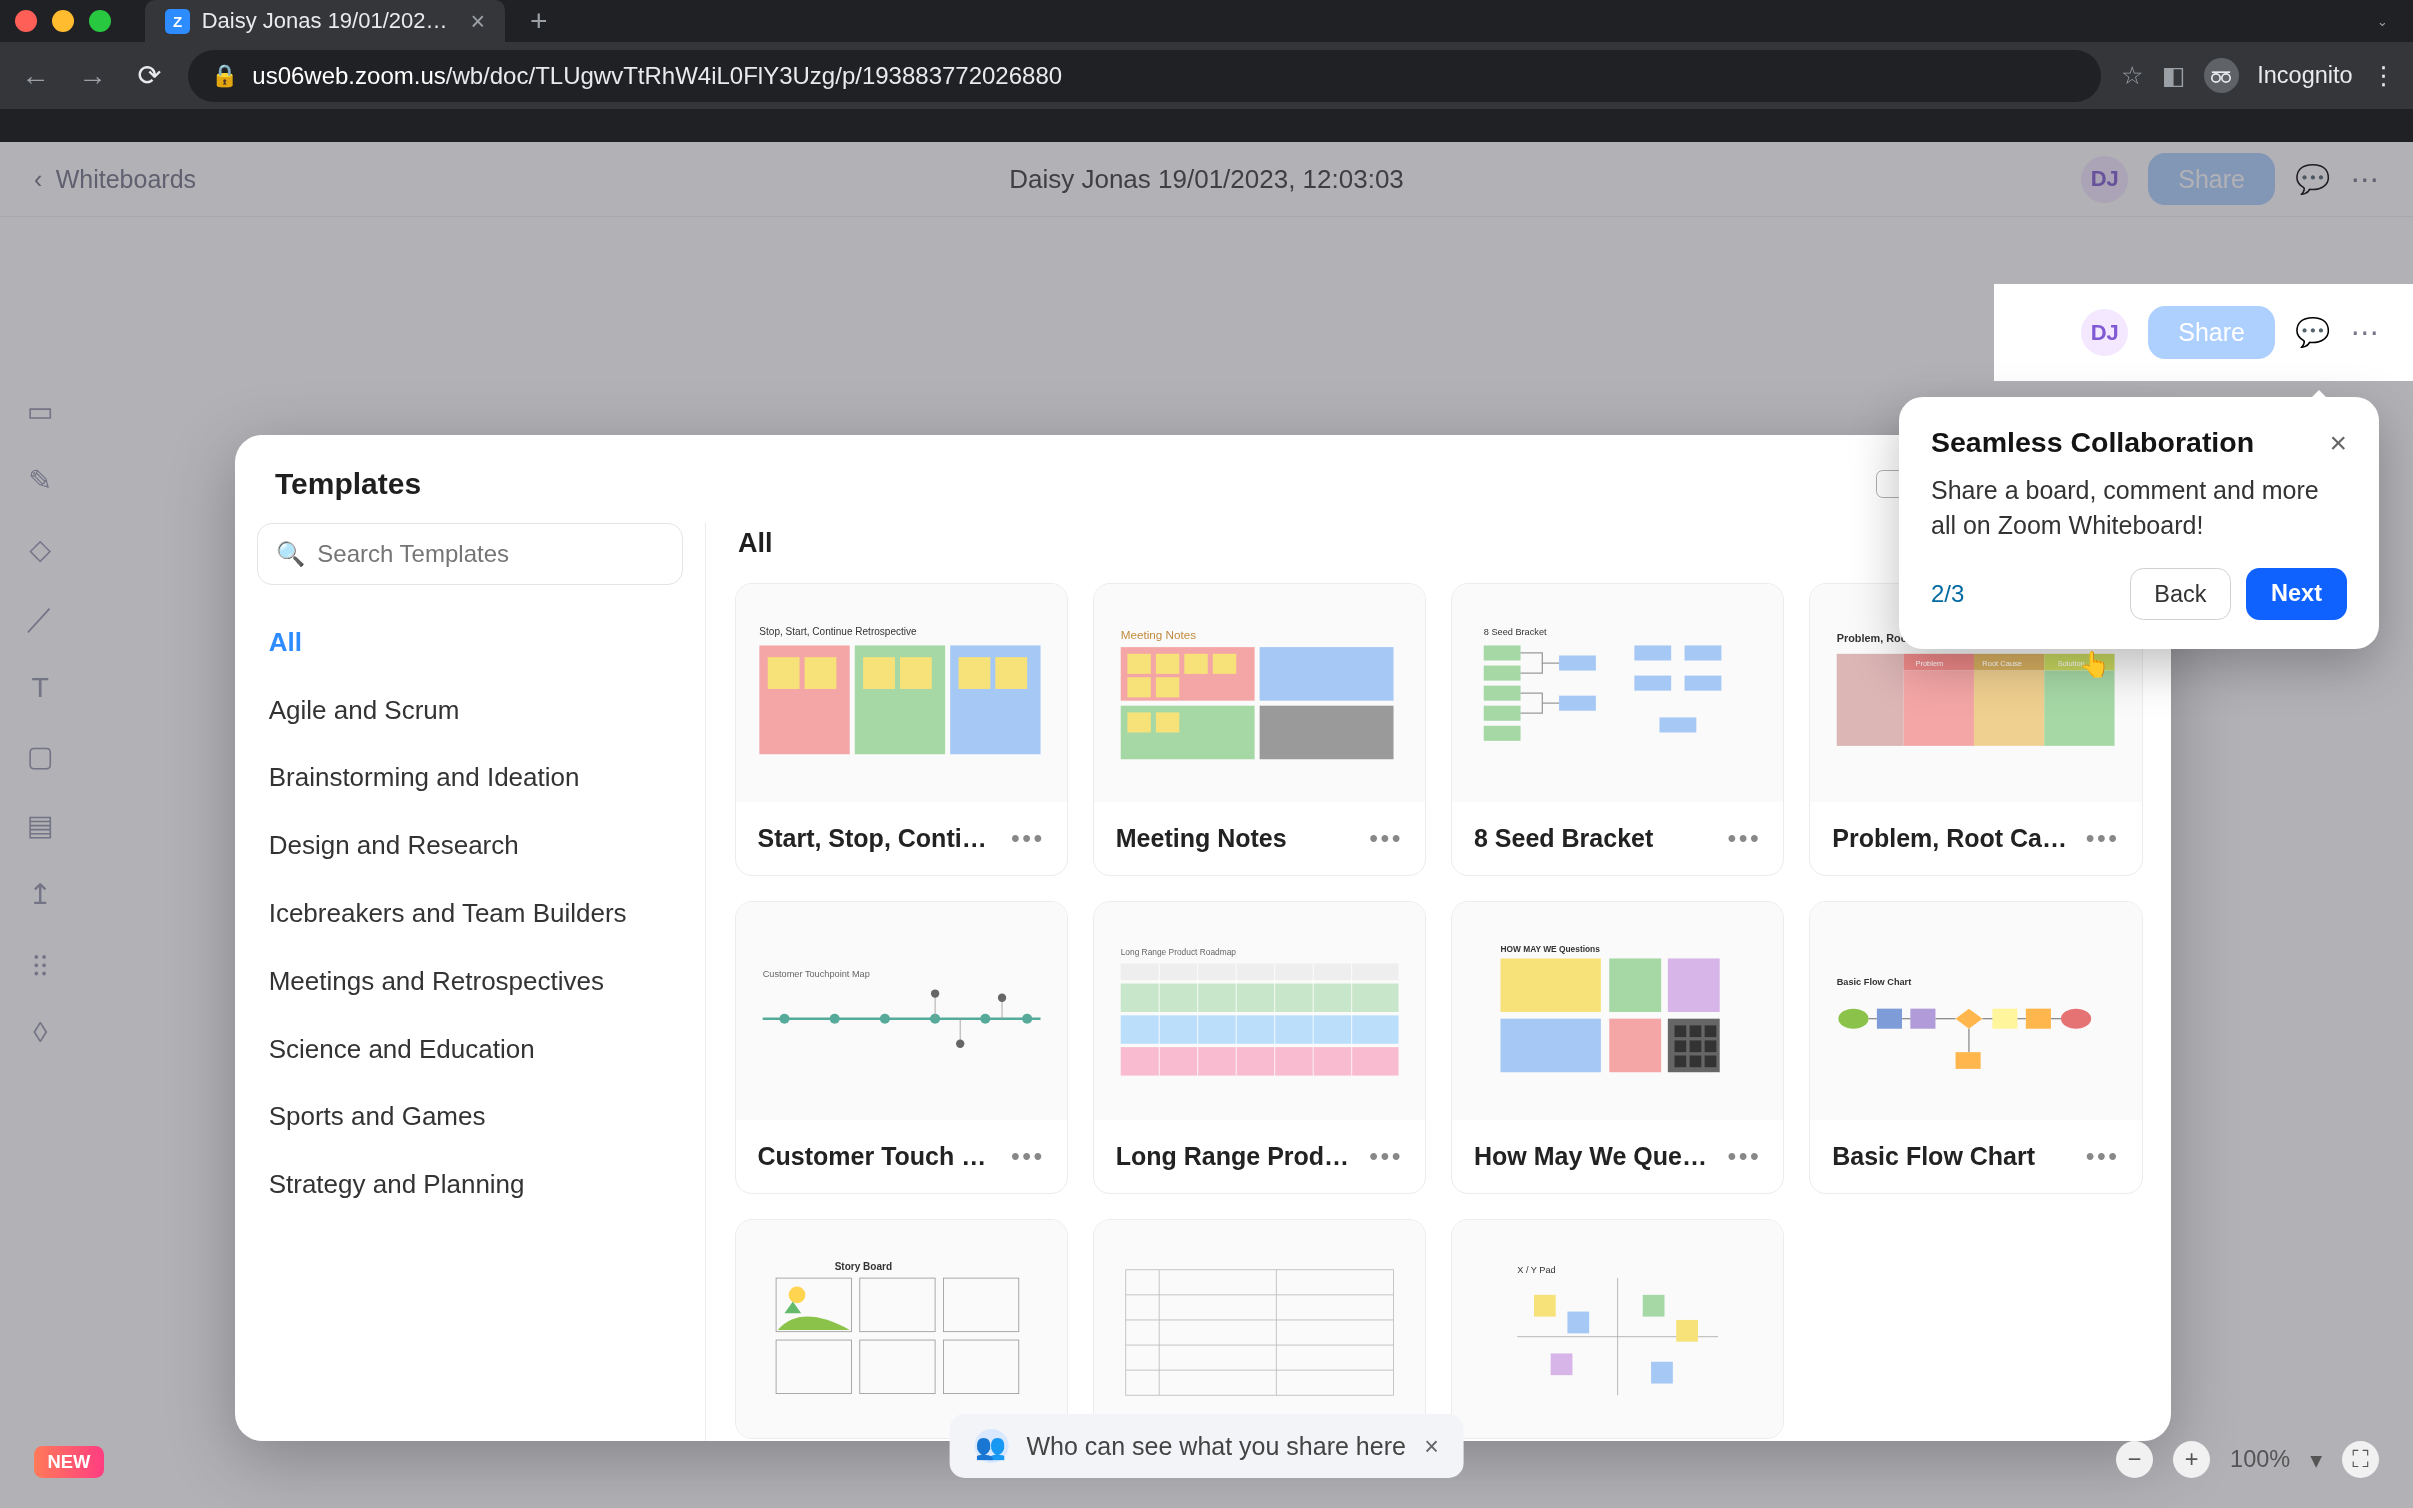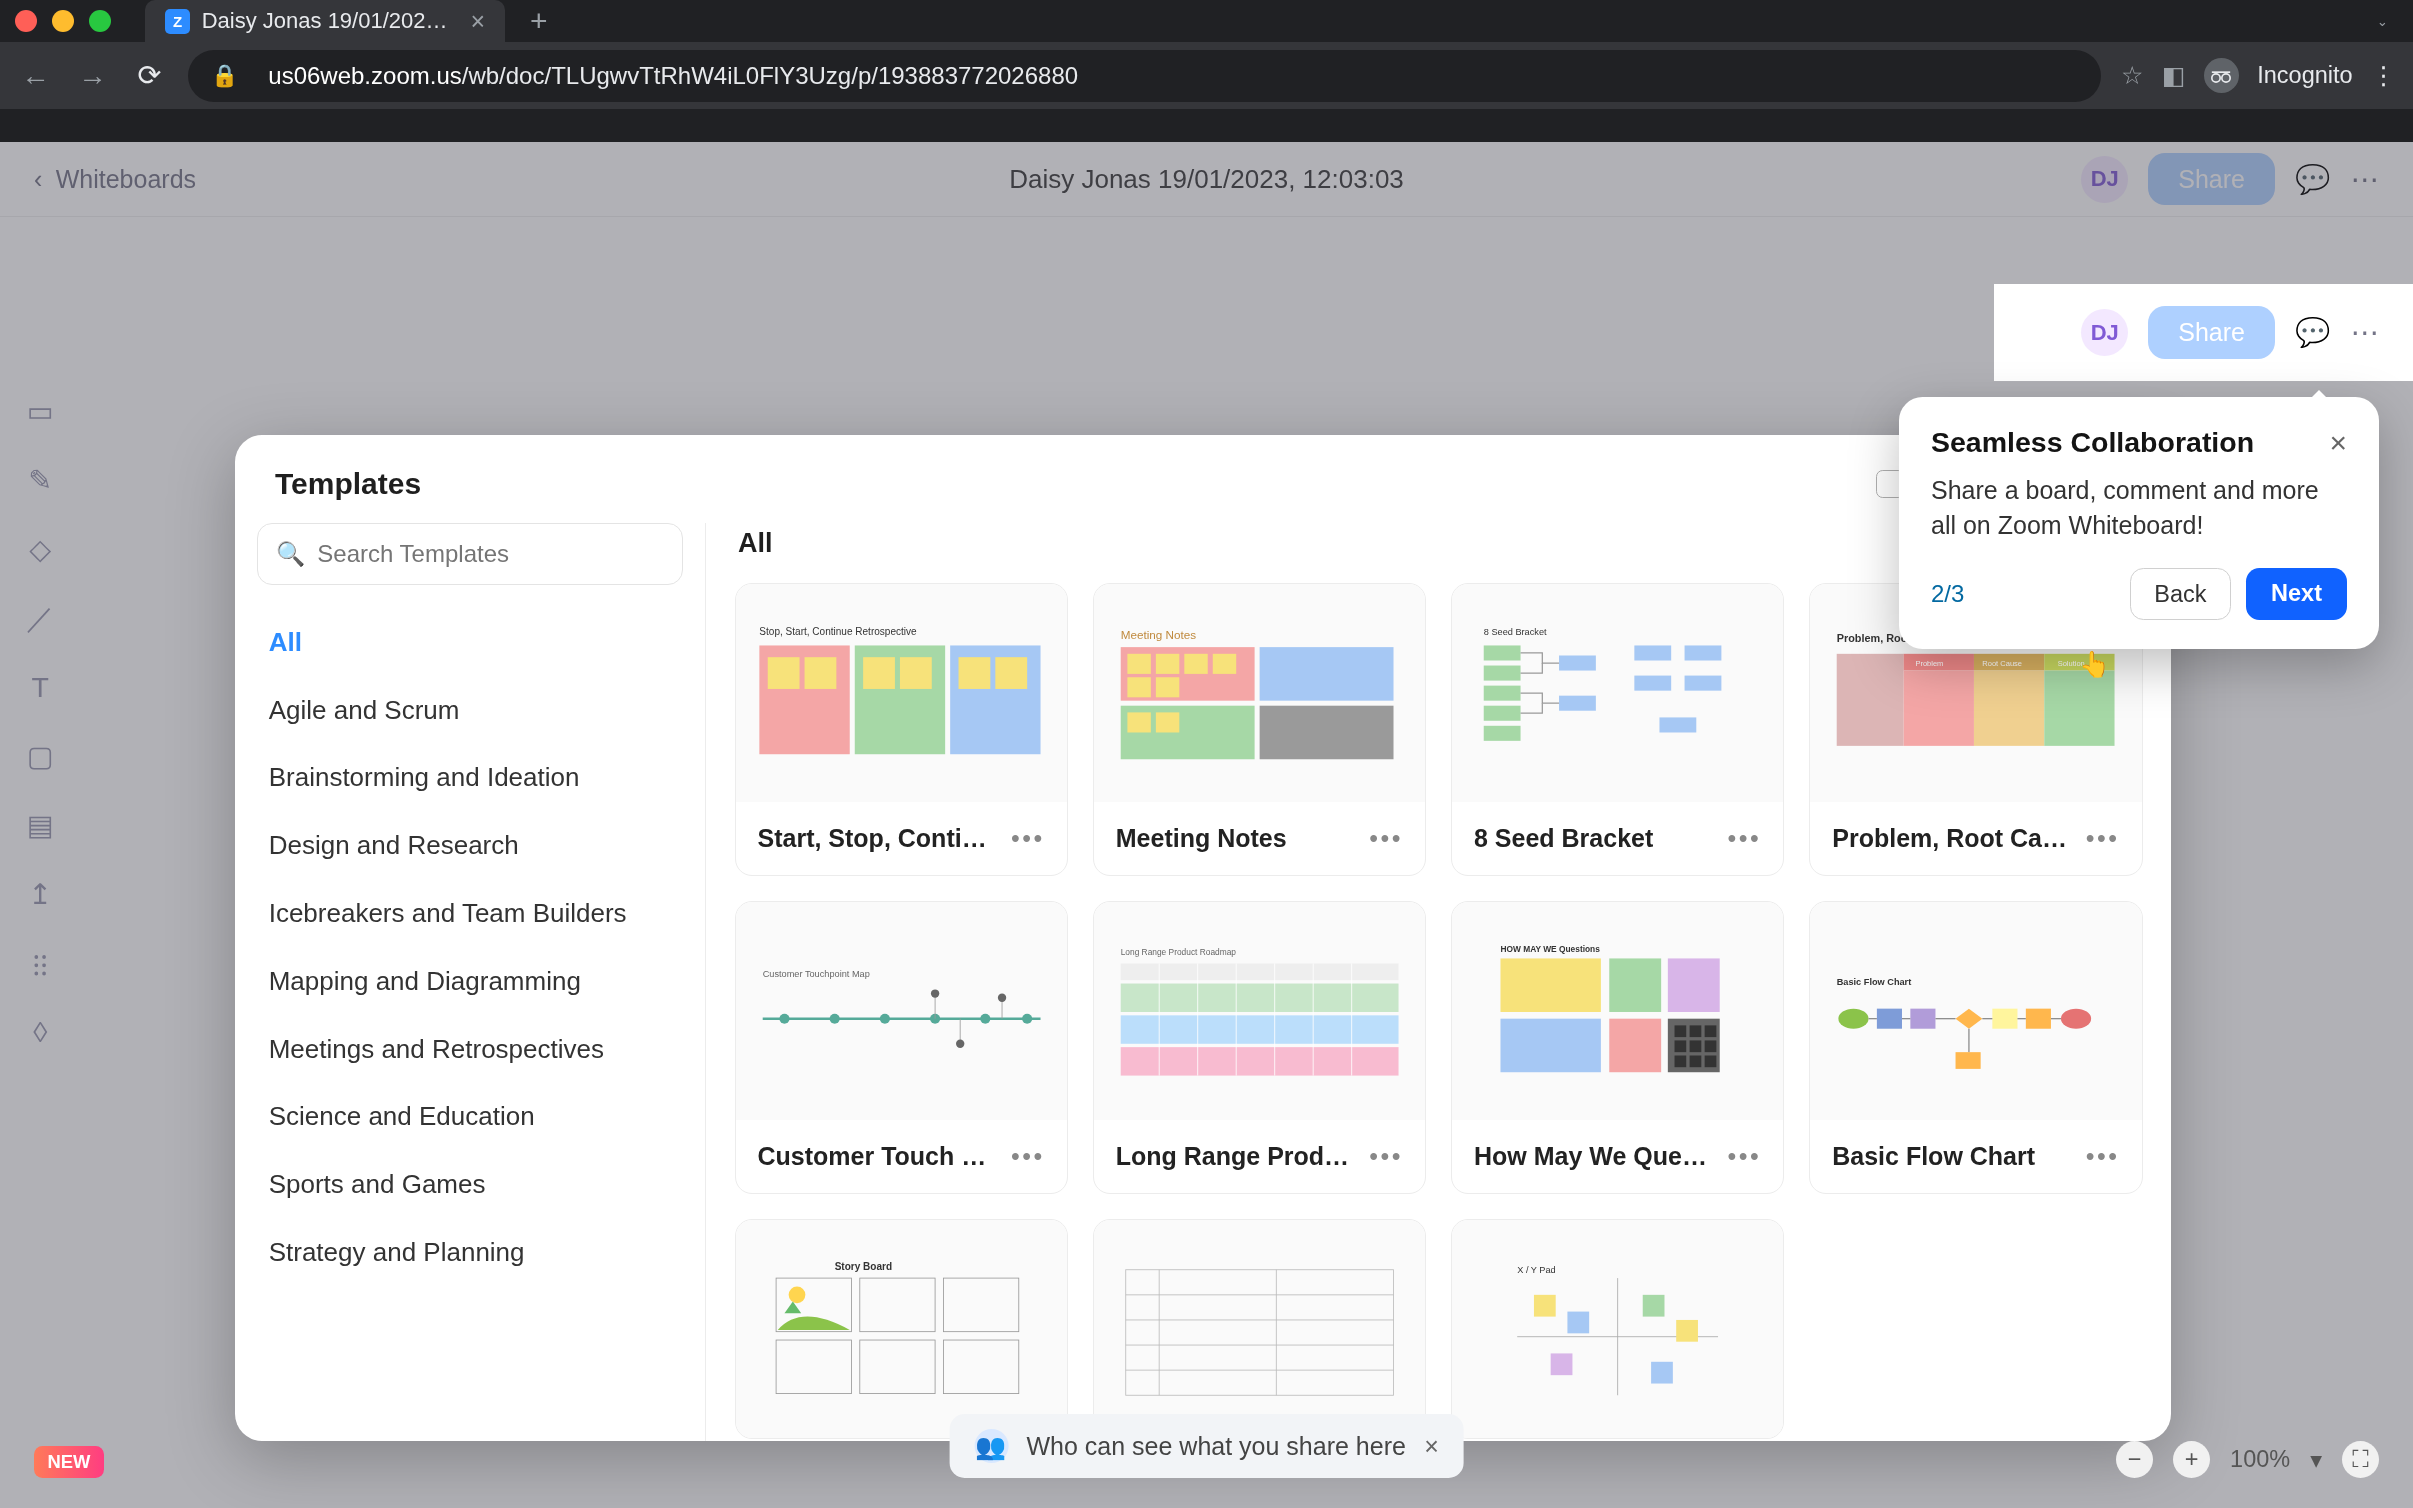--- a/index.html
+++ b/index.html
@@ -19,21 +19,21 @@
 .tab-close { color: #9aa0a6; font-size: 25px; }
 .newtab { color:#9aa0a6; font-size:30px; margin-left:25px; }
 .tab-chevron { margin-left:auto; margin-right:25px; color:#9aa0a6; }
 
 .addr-row { background:#35363a; height:67px; display:flex; align-items:center; padding:0 17px; gap:20px; }
 .nav-ico { color:#9aa0a6; font-size:28.5px; width:37px; text-align:center;}
 .nav-ico.reload { color:#e8eaed; }
 .addr-bar { flex:1; background:#202124; border-radius:34px; height:52px; display:flex; align-items:center; padding:0 23.5px; gap:13.4px;}
 .addr-lock { color:#9aa0a6; font-size:22px;}
 .addr-text { color:#e8eaed; font-size:24px; }
-.addr-text .domain { color:#fff;margin-left:16px; }
+.addr-text .domain { color:#fff; }
 .addr-right { display:flex; align-items:center; gap:18.4px; color:#e8eaed;}
 .incog-ico { width:35px; height:35px; border-radius:50%; background:#5f6368; display:flex; align-items:center; justify-content:center;}
 .incog-label { font-size:23.5px; }
 .star-ico, .panel-ico { font-size:25px; color:#9aa0a6;}
 .dots { font-size:25px; color:#e8eaed; }
 
 
 .app { position:relative; height:1366px; background:#fff;}
 .app-header { height:75px; display:flex; align-items:center; padding:0 34px; border-bottom:0.8px solid #eee;}
 .back-wb { display:flex; align-items:center; gap:13.4px; color:#747487; font-size:25px;}
@@ -202,21 +202,20 @@
         <div class="search-wrap">
           <span class="search-ico">🔍</span>
           <input placeholder="Search Templates" style="">
         </div>
         <div class="cat-list">
           <div class="cat-item active">All</div>
           <div class="cat-item">Agile and Scrum</div>
           <div class="cat-item">Brainstorming and Ideation</div>
           <div class="cat-item">Design and Research</div>
           <div class="cat-item">Icebreakers and Team Builders</div>
-          <div class="cat-item">Mapping and Diagramming</div>
           <div class="cat-item">Meetings and Retrospectives</div>
           <div class="cat-item">Science and Education</div>
           <div class="cat-item">Sports and Games</div>
           <div class="cat-item">Strategy and Planning</div>
         </div>
       </div>
       <div class="content">
         <div class="content-title">All</div>
         <div class="grid">
 

